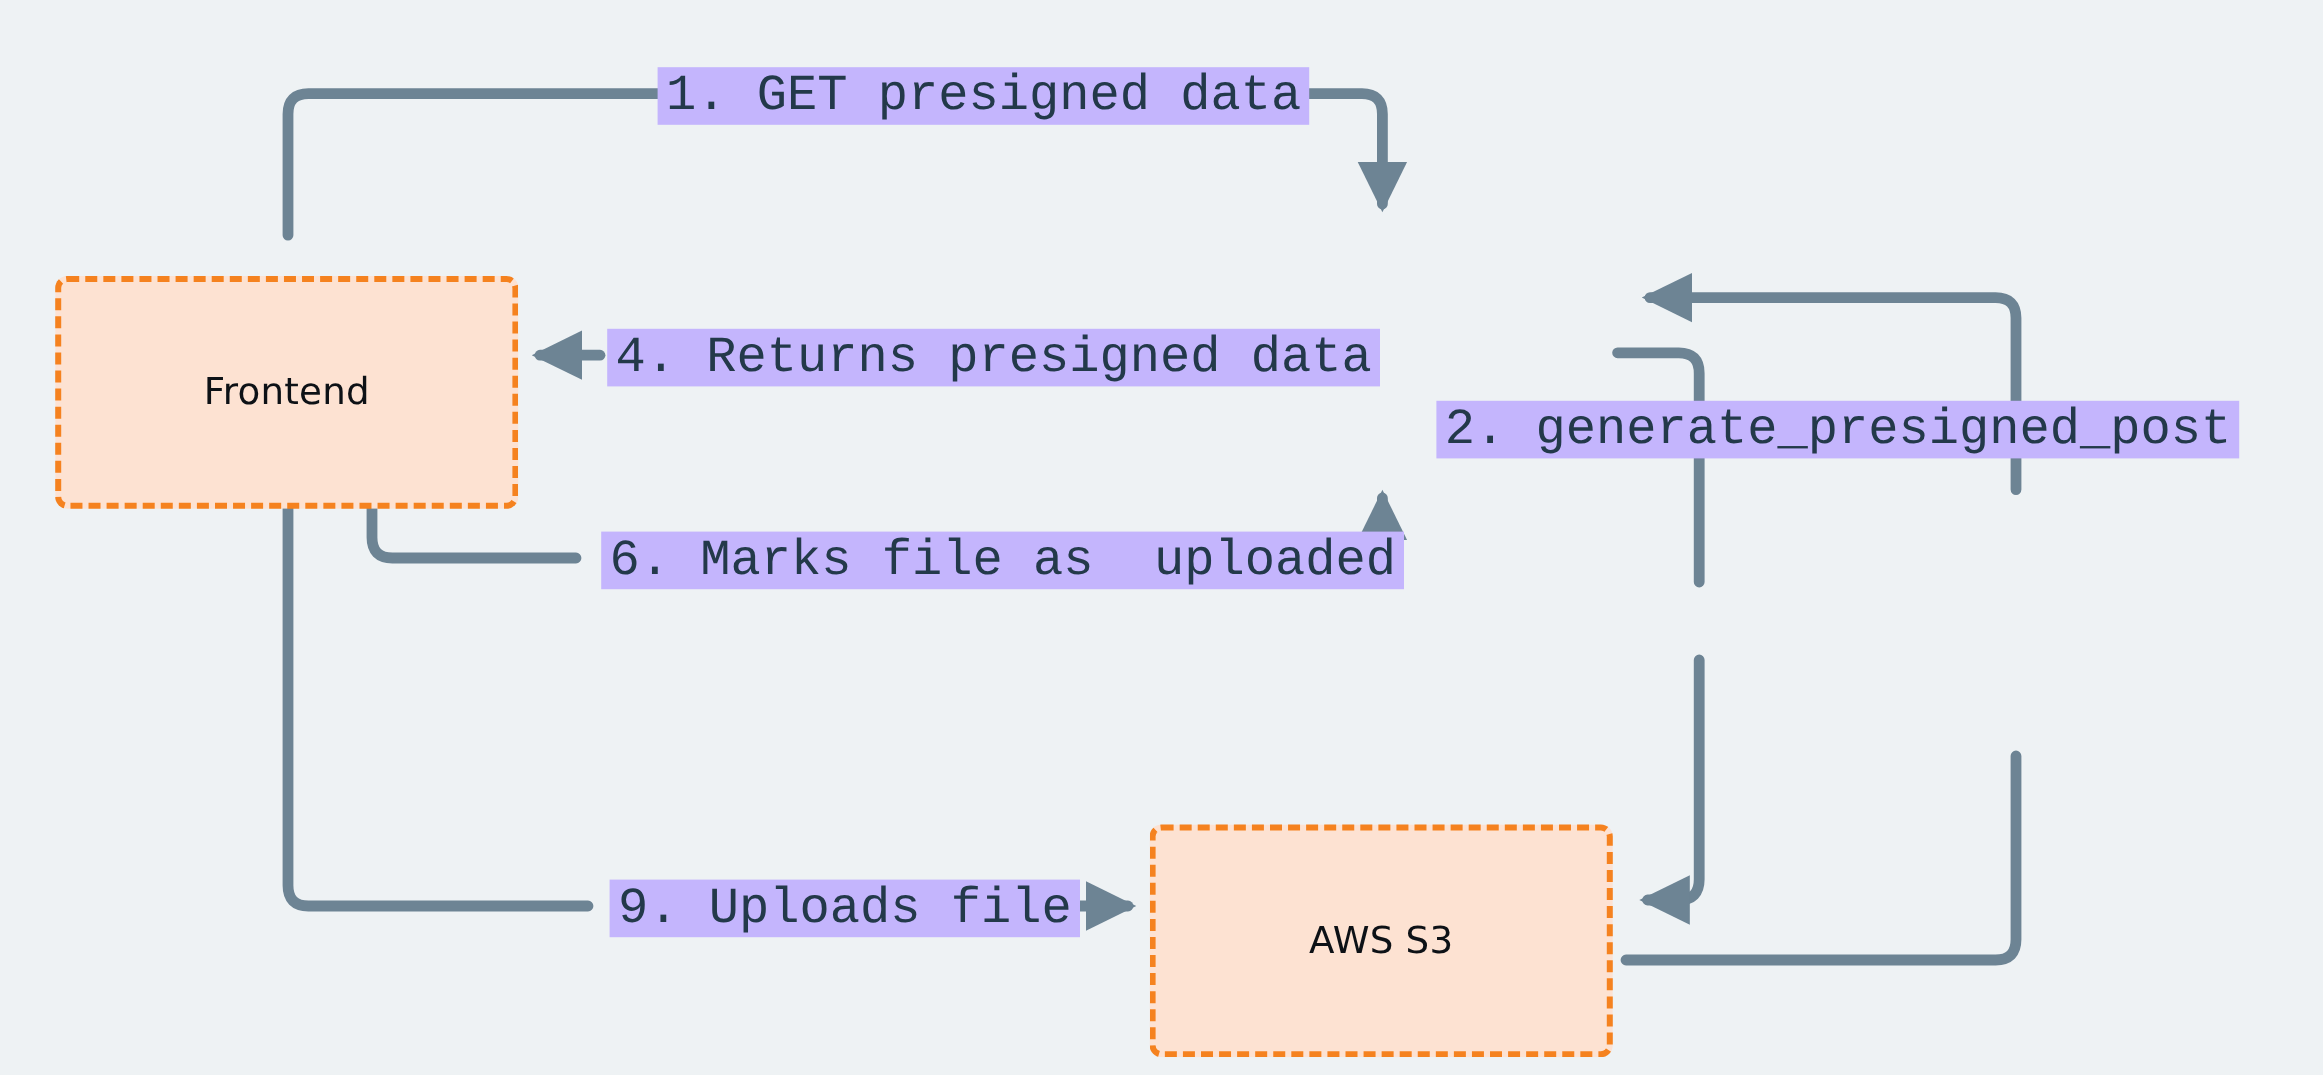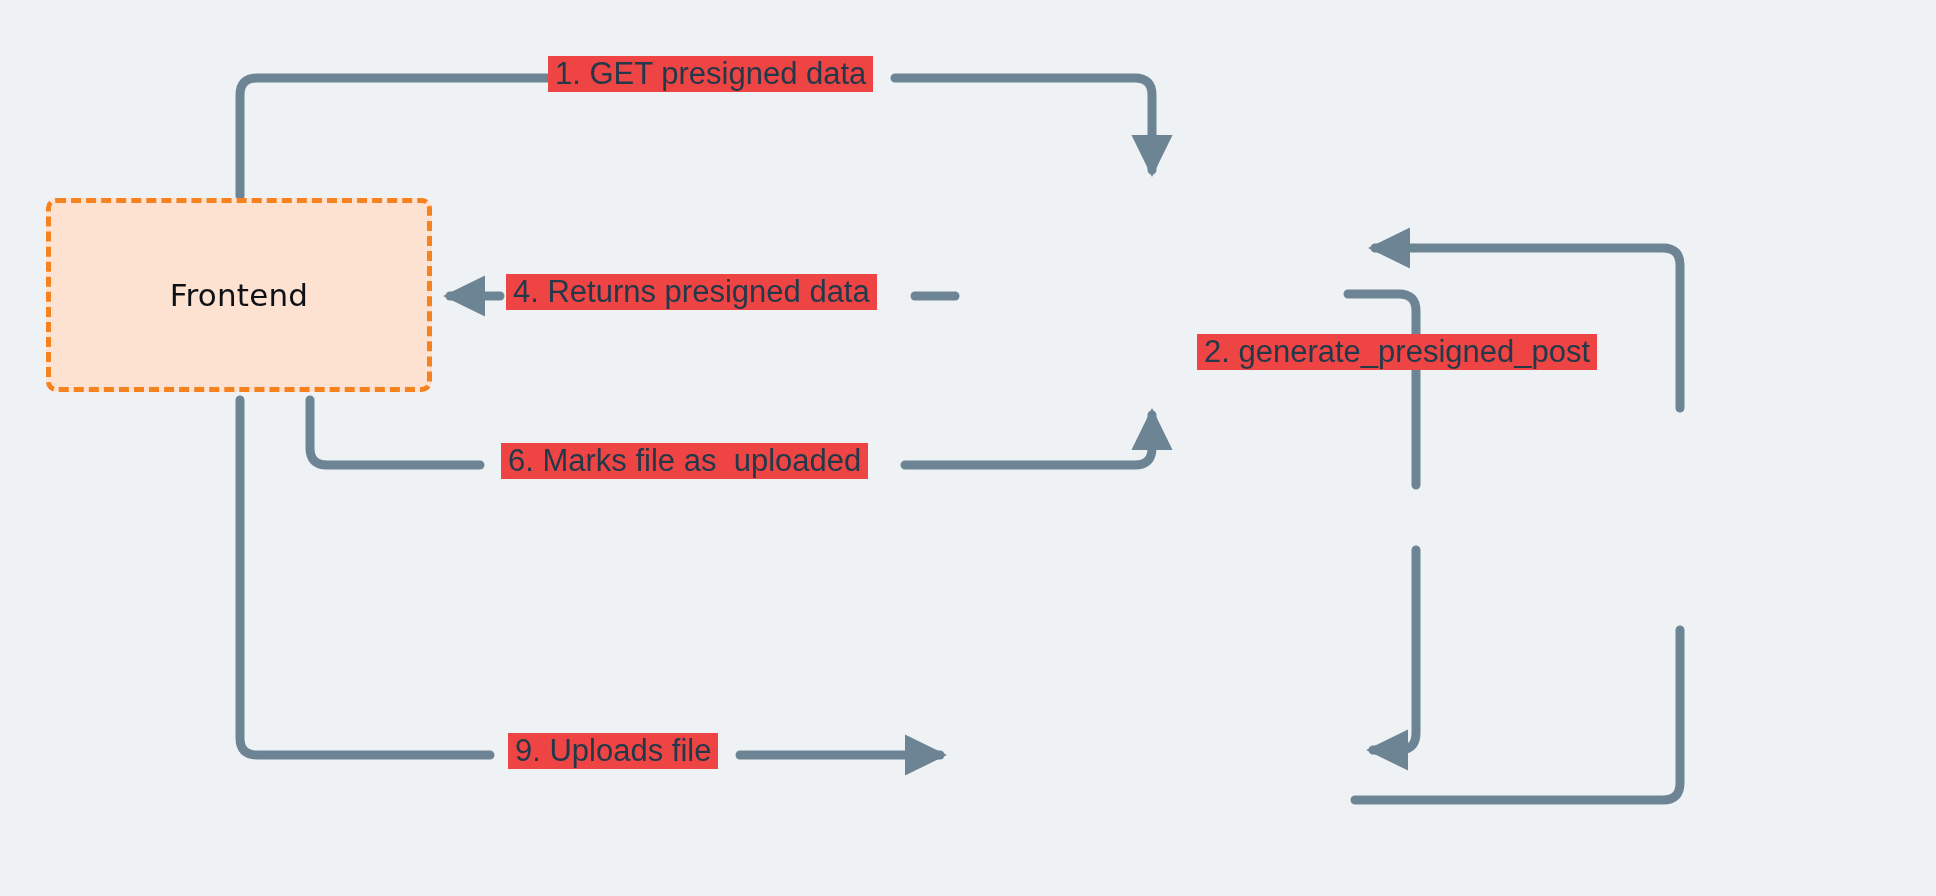--- a/index.html
+++ b/index.html
@@ -29,35 +29,36 @@
   }
   .node-box {
     position: absolute;
     box-sizing: border-box;
     background: #fde2d2;
     border: 5px dashed #f5821f;
     border-radius: 10px;
     display: flex;
     align-items: center;
     justify-content: center;
+    margin-top: 32px;
   }
   .node-label {
     font-size: 31px;
     color: #0d1116;
     font-family: "DejaVu Sans", "Liberation Sans", sans-serif;
     letter-spacing: 0.2px;
     white-space: pre;
   }
   .edge-label {
     position: absolute;
-    font-size: 31px;
+    font-size: 42px;
     color: #23394a;
-    font-family: Liberation Sans, sans-serif;
+    font-family: Liberation Mono, monospace;
     white-space: pre;
-    background: #ef4444;
+    background: #c4b5fd;
     padding: 0 7px;
     line-height: 1.15;
   }
 </style>
 </head>
 <body>
 
 <div id="diagram-root">
 
   <svg id="flow-svg" viewBox="0 0 1936 896">
@@ -88,20 +89,23 @@
       <path d="M 740 755 L 940 755" marker-end="url(#arrow-head)"></path>
 
     </g>
   </svg>
 
   <div class="node-box" style="left:46px; top:198px; width:386px; height:194px;">
     <span class="node-label">Frontend</span>
   </div>
 
 
+  <div class="node-box" style="left:958px; top:655px; width:386px; height:194px;">
+    <span class="node-label">AWS S3</span>
+  </div>
 
   <div class="edge-label" style="left:548px; top:56px;">1. GET presigned data</div>
 
   <div class="edge-label" style="left:1197px; top:334px;">2. generate_presigned_post</div>
 
 
   <div class="edge-label" style="left:506px; top:274px;text-align:center;">4. Returns presigned data</div>
 
   <div class="edge-label" style="left:508px; top:733px;">9. Uploads file</div>
 

